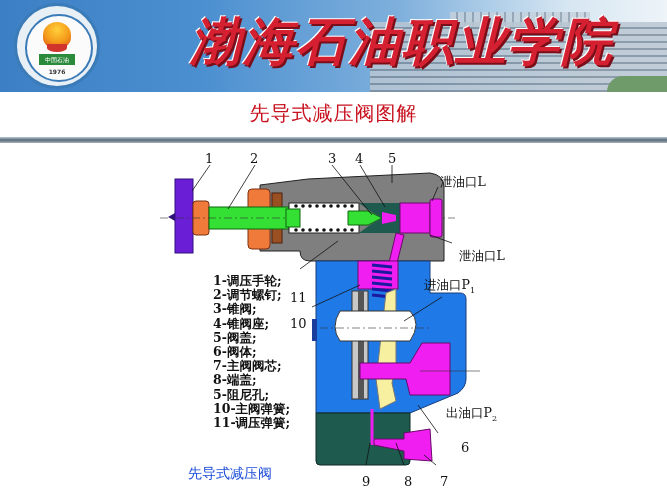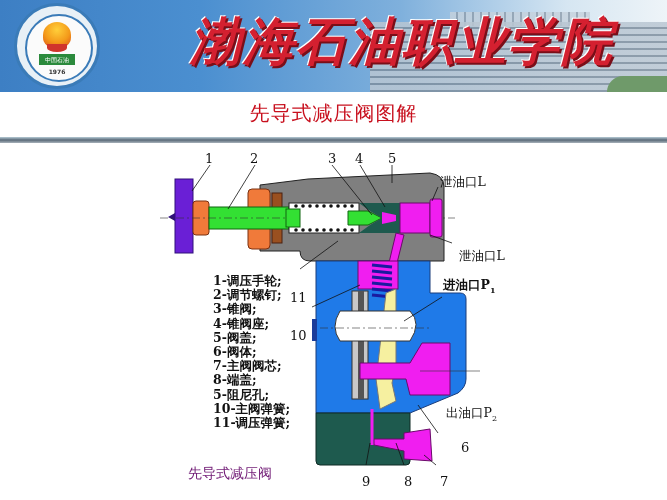--- a/index.html
+++ b/index.html
@@ -76,21 +76,21 @@
     }
     .diagram {
       position: absolute; left: 160px; top: 143px; width: 340px; height: 357px;
     }
     .legend {
       position: absolute; left: 197px; top: 274px; font-size: 12.5px; line-height: 14.2px; color: #111;
       font-family: "DejaVu Serif", serif; font-weight: bold; margin-left: 16px;
     }
     .legend div { white-space: nowrap; }
     .caption {
-      position: absolute; left: 188px; top: 465px; font-size: 14px; color: #701a75;
+      position: absolute; left: 188px; top: 465px; font-size: 14px; color: #1d4ed8;
       font-family: Liberation Mono, monospace;
     }
     .lbl {
       position: absolute; font-size: 13px; color: #111; font-family: "DejaVu Serif", serif; white-space: nowrap;
     }
     .lbl-sm { font-size: 12.5px; }
     sub { font-size: 8px; }
   </style>
 </head>
 <body>
@@ -209,26 +209,26 @@
 
 <div class="lbl" style="left:205px;top:151px;">1</div>
 <div class="lbl" style="left:250px;top:151px;">2</div>
 <div class="lbl" style="left:328px;top:151px;">3</div>
 <div class="lbl" style="left:355px;top:151px;">4</div>
 <div class="lbl" style="left:388px;top:151px;">5</div>
 <div class="lbl" style="left:461px;top:440px;">6</div>
 <div class="lbl" style="left:440px;top:474px;">7</div>
 <div class="lbl" style="left:404px;top:474px;">8</div>
 <div class="lbl" style="left:362px;top:474px;">9</div>
-<div class="lbl" style="left:290px;top:316px;margin-top:12px;">10</div>
+<div class="lbl" style="left:290px;top:316px;">10</div>
 <div class="lbl" style="left:290px;top:274px;margin-top:16px;">11</div>
 
 <div class="lbl lbl-sm" style="left:440px;top:174px;">泄油口L</div>
 <div class="lbl lbl-sm" style="left:459px;top:248px;">泄油口L</div>
-<div class="lbl lbl-sm" style="left:443px;top:277px;font-weight:bold;"><span>进油口P</span><sub>1</sub></div>
+<div class="lbl lbl-sm" style="left:424px;top:277px;"><span>进油口P</span><sub>1</sub></div>
 <div class="lbl lbl-sm" style="left:446px;top:405px;"><span>出油口P</span><sub>2</sub></div>
 
 <div class="legend">
   <div>1-调压手轮;</div>
   <div>2-调节螺钉;</div>
   <div>3-锥阀;</div>
   <div>4-锥阀座;</div>
   <div>5-阀盖;</div>
   <div>6-阀体;</div>
   <div>7-主阀阀芯;</div>

